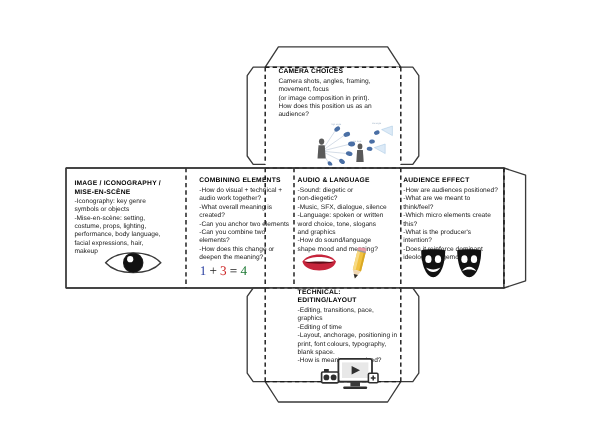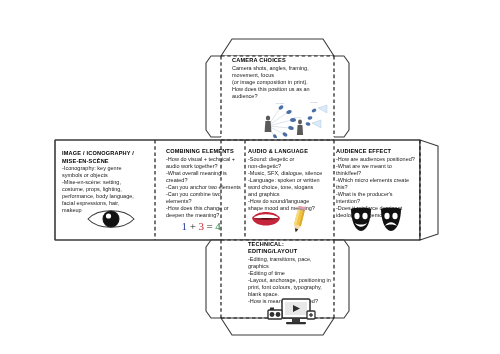--- a/index.html
+++ b/index.html
@@ -52,21 +52,21 @@
   #p-audio    { left: 248px; top: 148px; width: 80px; }
   #p-audience { left: 336px; top: 148px; width: 80px; }
   #p-tech     { left: 248px; top: 241px; width: 86px; }
 
   
   #equation {
     position: absolute;
     left: 166px;
     top: 220px;
     width: 72px;
-    text-align: center;
+    text-align: left;
     font-family: "Liberation Serif", serif;
     font-size: 11px;
     letter-spacing: 1.6px;
     white-space: nowrap;
   }
   #equation span { padding: 0 0.5px; }
 
   
   .icon-wrap {
     position: absolute;

